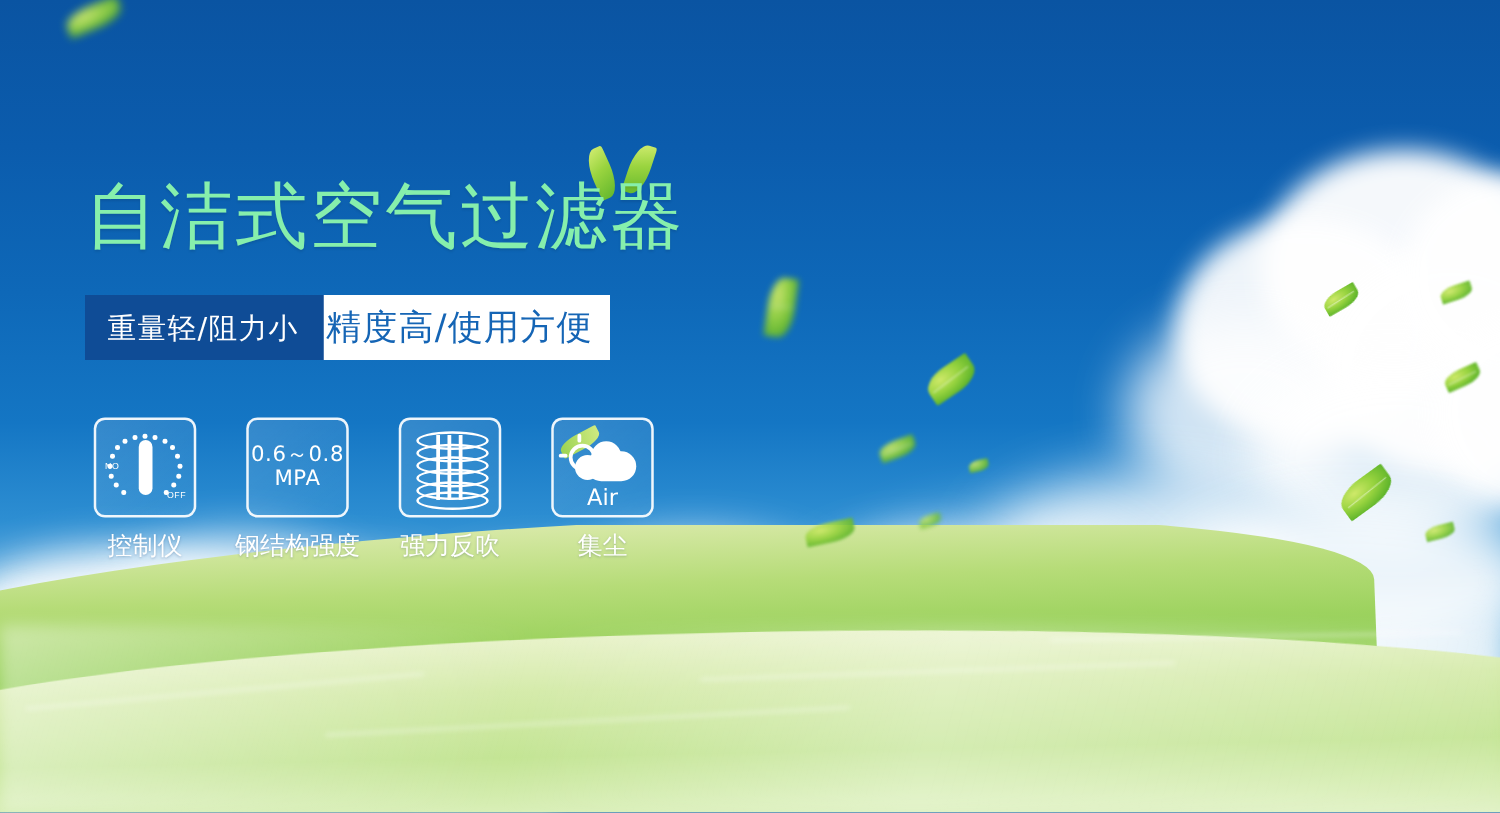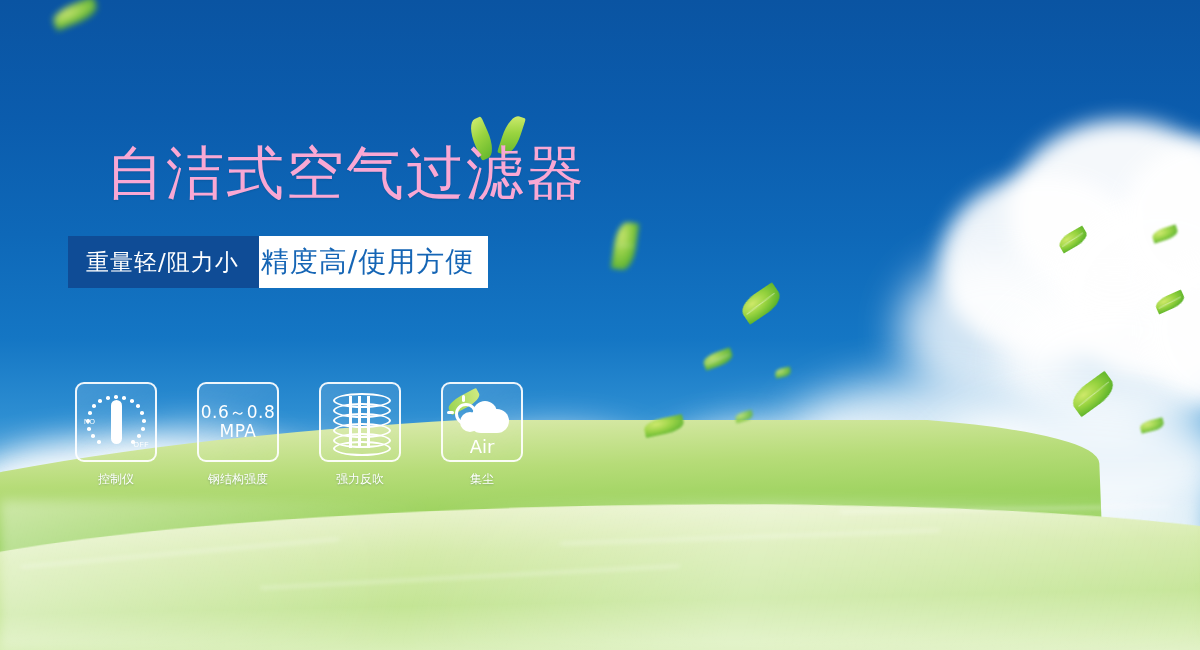--- a/index.html
+++ b/index.html
@@ -95,25 +95,24 @@
   }
   .leaf .vein{
     position:absolute;left:8%;top:48%;width:84%;height:1px;
     background:rgba(255,255,255,.45);transform:rotate(-3deg);
   }
 
   
   .title{
     position:absolute;left:68px;top:144px;
     font-size:58px;line-height:1;letter-spacing:2px;
-    color:#f9a8d4;font-weight:300;
+    color:#86efac;font-weight:300;
     font-family:"DejaVu Sans","Liberation Sans",sans-serif;
     white-space:nowrap;
     text-shadow:0 1px 2px rgba(0,0,0,.10);
-    margin-left:38px;
   }
 
   
   .sprout{position:absolute;left:470px;top:110px;width:70px;height:50px;}
   .sprout .sl{
     position:absolute;width:17px;height:41px;
     background:linear-gradient(160deg,#d5ee74 0%,#9ad43f 45%,#5fb52b 100%);
     border-radius:60% 8% 60% 8%;
   }
   .sprout .sl.a{left:3px;top:8px;transform:rotate(-24deg);}
@@ -138,34 +137,34 @@
   .banner .seg-right{
     flex:1;background:#ffffff;
     display:flex;align-items:center;padding:0 14px 0 20px;
     color:#1565b5;font-size:28px;letter-spacing:1px;
     font-family:"DejaVu Sans","Liberation Sans",sans-serif;
     white-space:nowrap;
   }
 
   
   .features{position:absolute;left:68px;top:334px;display:flex;gap:26px;}
-  .feat{width:96px;display:flex;flex-direction:column;align-items:center;margin-top:48px;}
+  .feat{width:96px;display:flex;flex-direction:column;align-items:center;}
   .feat .box{
     width:78px;height:76px;border:2px solid rgba(255,255,255,.92);
     border-radius:9px;
     background:linear-gradient(145deg,rgba(255,255,255,.14),rgba(255,255,255,.03));
     display:flex;flex-direction:column;align-items:center;justify-content:center;
     color:#ffffff;
   }
   .feat .txt{
     font-size:17px;line-height:1.12;text-align:center;letter-spacing:.5px;
     font-family:"DejaVu Sans","Liberation Sans",sans-serif;
   }
   .feat .caption{
-    margin-top:9px;color:#ffffff;font-size:12px;white-space:nowrap;
+    margin-top:9px;color:#ffffff;font-size:20px;white-space:nowrap;
     font-family:"DejaVu Sans","Liberation Sans",sans-serif;
     text-shadow:0 1px 2px rgba(0,40,90,.25);
   }
 
   
   .gauge{position:relative;width:62px;height:58px;}
   .gauge .dot{position:absolute;width:3.6px;height:3.6px;background:#fff;border-radius:50%;}
   .gauge .needle{
     position:absolute;left:50%;top:7px;margin-left:-5.5px;
     width:11px;height:44px;background:#fff;border-radius:6px;

